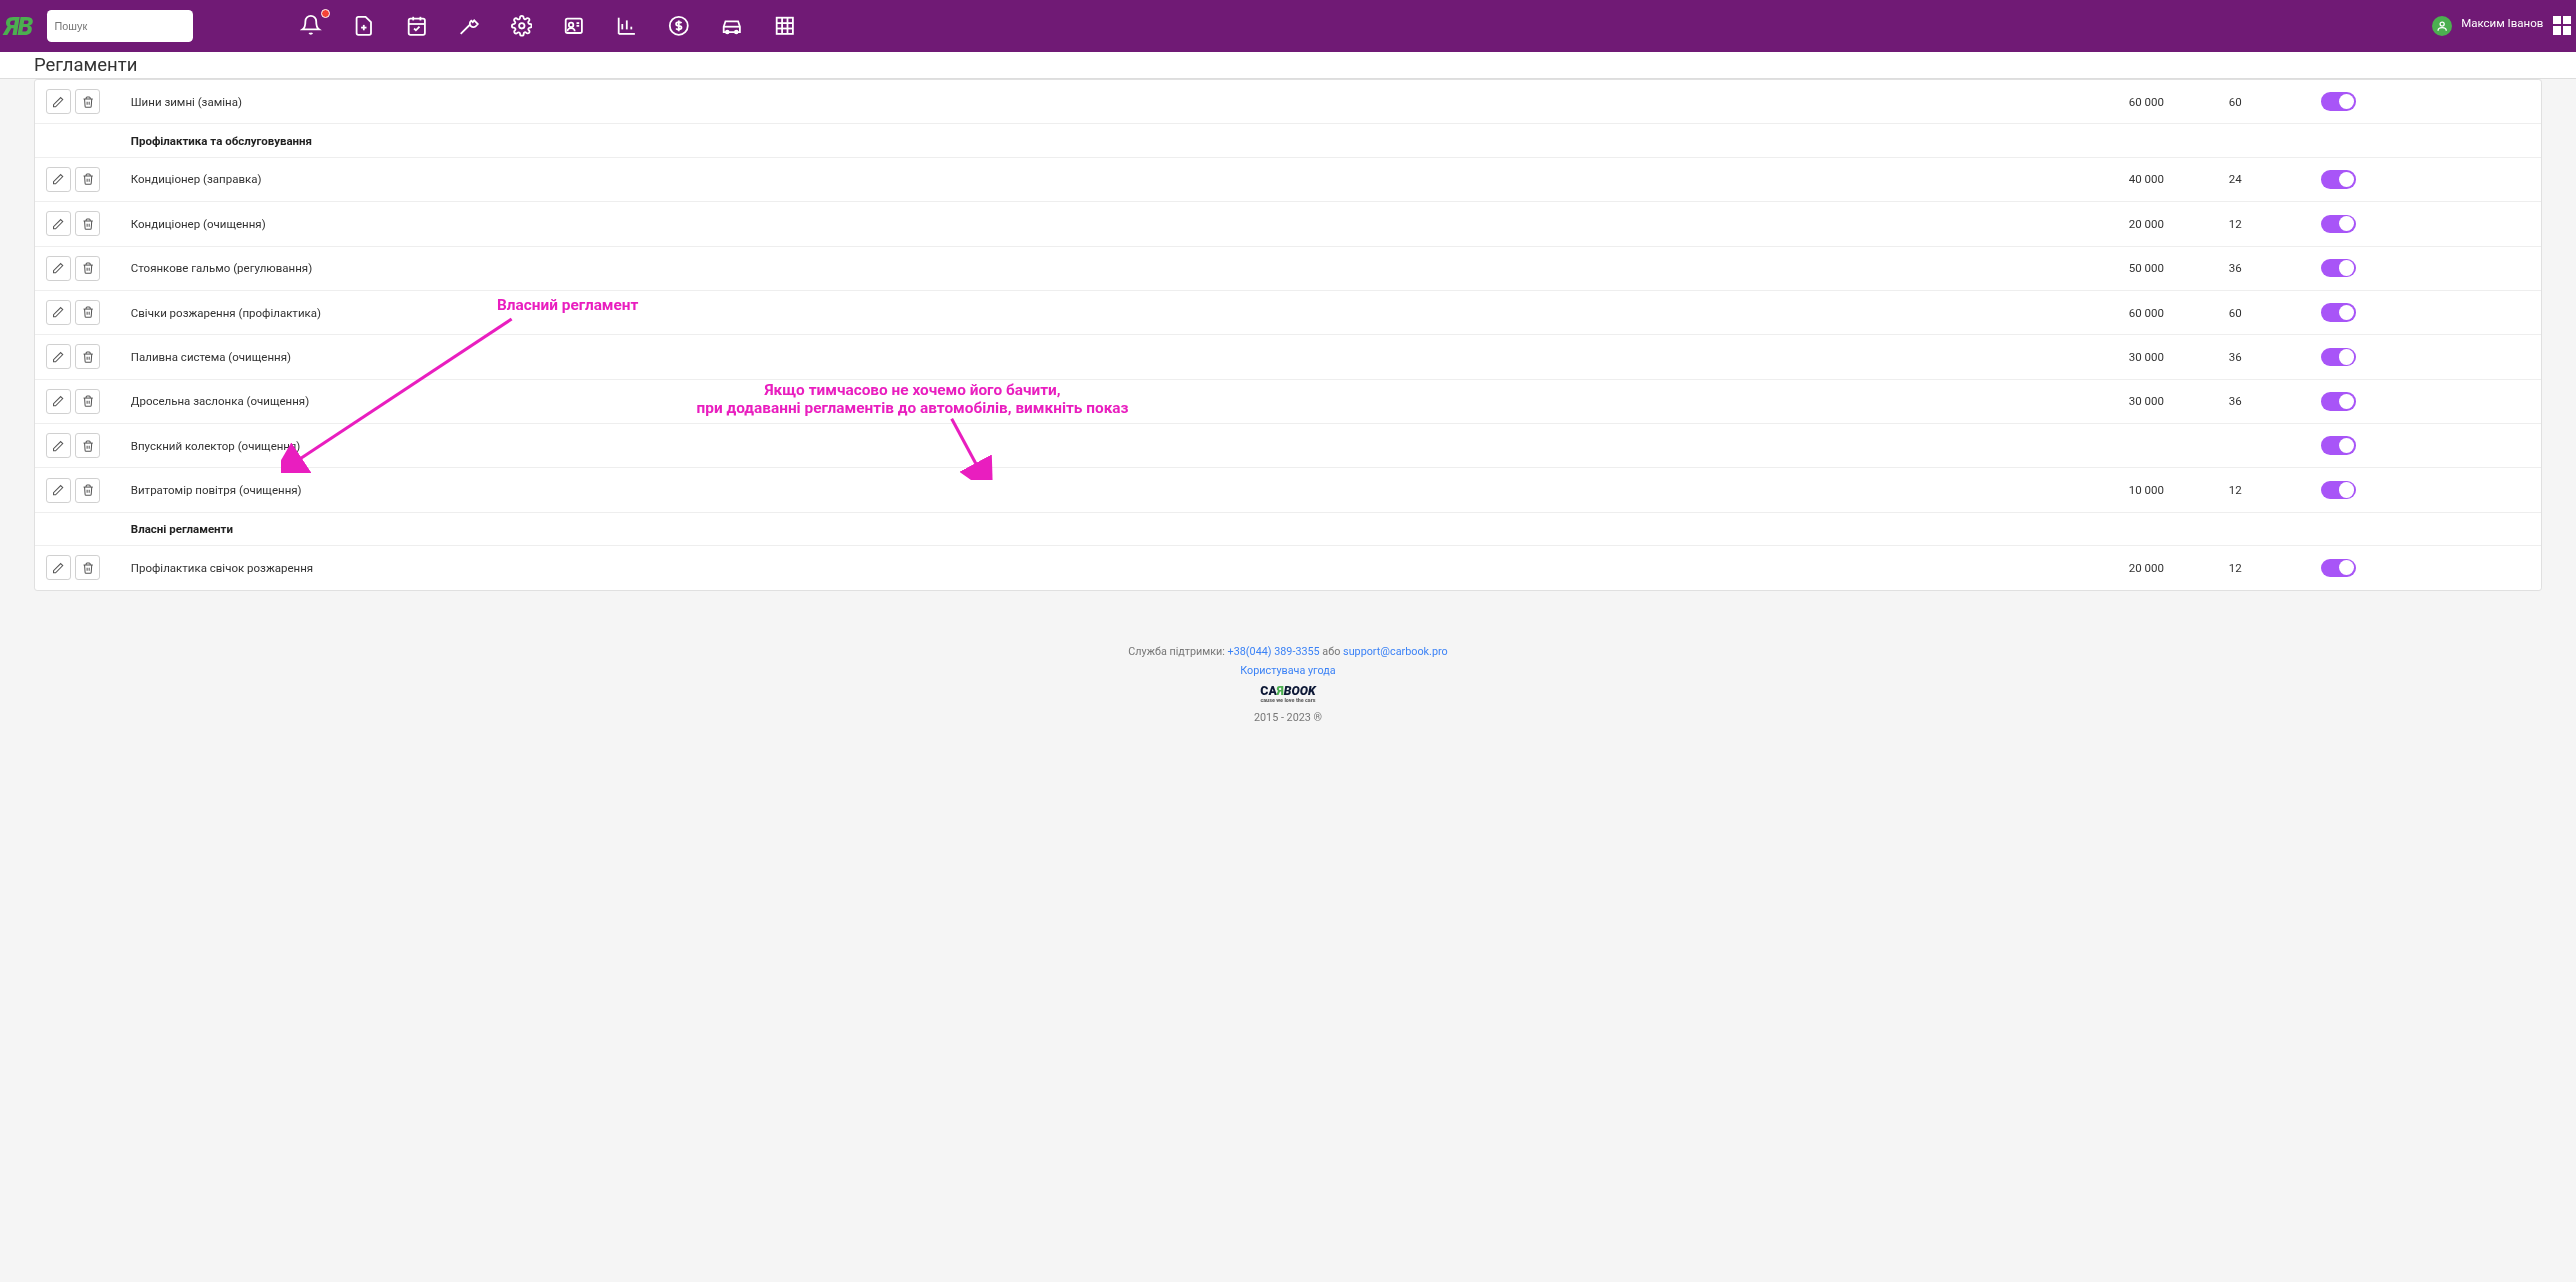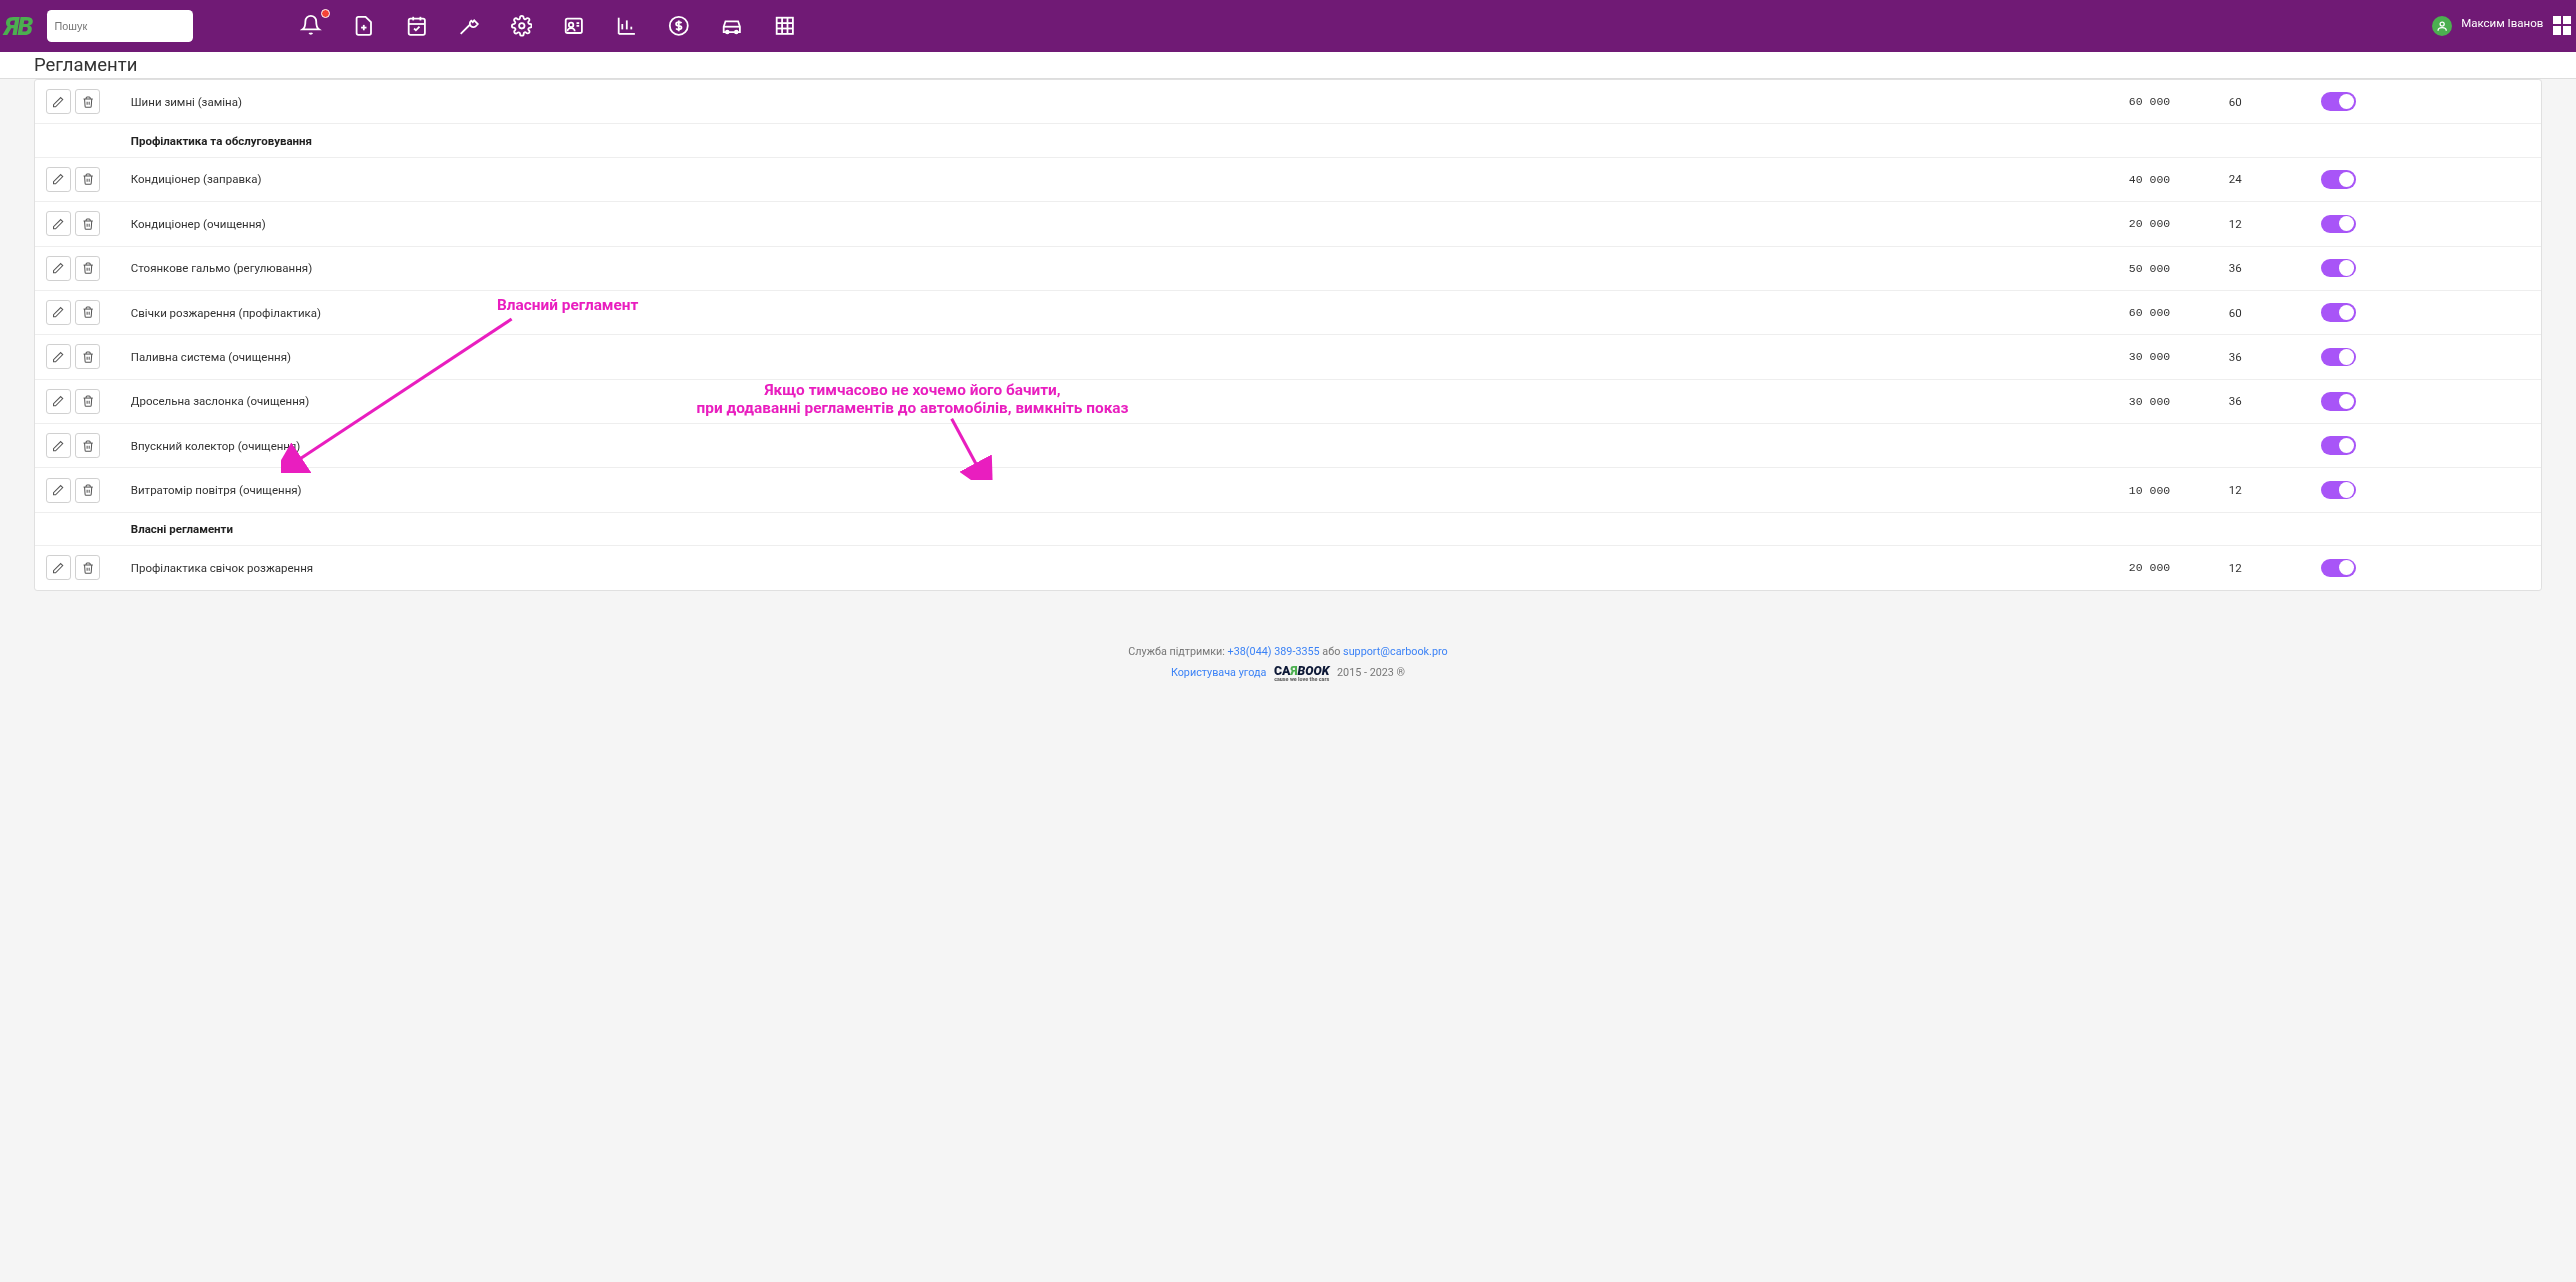--- a/index.html
+++ b/index.html
@@ -26,40 +26,40 @@
   .title-bar h1 { font-size: 18.5px; font-weight: 400; color: #333; }
 
   
   .content { padding: 0 34px 31px; }
   .card { background: #fff; border: 0.8px solid #e0e0e0; border-radius: 3.1px; overflow: hidden; position: relative; }
   table { width: 100%; border-collapse: collapse; }
   td { padding: 9.2px 10.8px; border-bottom: 0.8px solid #eee; font-size: 11.5px; vertical-align: middle; }
   tr:last-child td { border-bottom: none; }
   .col-actions { width: 85px; }
   .col-name { width: auto; }
-  .col-km { width: 100px; font-family: Liberation Mono, monospace; }
+  .col-km { width: 100px; }
   .col-months { width: 92px; }
   .col-toggle { width: 231px; }
   .group-row td { font-weight: 700; color: #222; }
   .action-btns { display: flex; gap: 4.6px; }
   .icon-btn { width: 25px; height: 25px; border: 0.8px solid #d0d0d0; border-radius: 3.1px; background: #fff; display: flex; align-items: center; justify-content: center; cursor: pointer; }
   .icon-btn svg { width: 12.3px; height: 12.3px; stroke: #555; fill: none; stroke-width: 2; }
 
   
   .toggle { width: 35px; height: 18.5px; border-radius: 9.2px; background: #a855f7; position: relative; cursor: pointer; }
   .toggle::after { content: ""; position: absolute; width: 15.4px; height: 15.4px; border-radius: 50%; background: #fff; top: 1.5px; right: 1.5px; }
 
   
   .annotation { position: absolute; color: #e91ebf; font-size: 15.4px; font-weight: 700; pointer-events: none; }
   .arrow { position: absolute; pointer-events: none; }
 
   
   footer { text-align: center; padding: 23px 15.4px 15.4px; font-size: 10.8px; color: #777; }
   footer a { color: #3b82f6; text-decoration: none; }
-  .footer-line2 { margin-top: 6.2px; display: flex; align-items: center; justify-content: center; gap: 7.7px; }
+  .footer-line2 { margin-top: 6.2px; display: flex; align-items: center; justify-content: center; gap: 7.7px; flex-direction: column; }
   .carbook-logo { font-weight: 900; font-size: 12.3px; }
   .carbook-logo .car { color: #0d1836; }
   .carbook-logo .r { color: #4caf50; }
   .carbook-logo .book { color: #0d1836; font-style: italic; }
   .carbook-sub { font-size: 5.4px; color: #666; display: block; margin-top: -1.5px; }
 </style>
 </head>
 <body>
 
 <div class="navbar">

